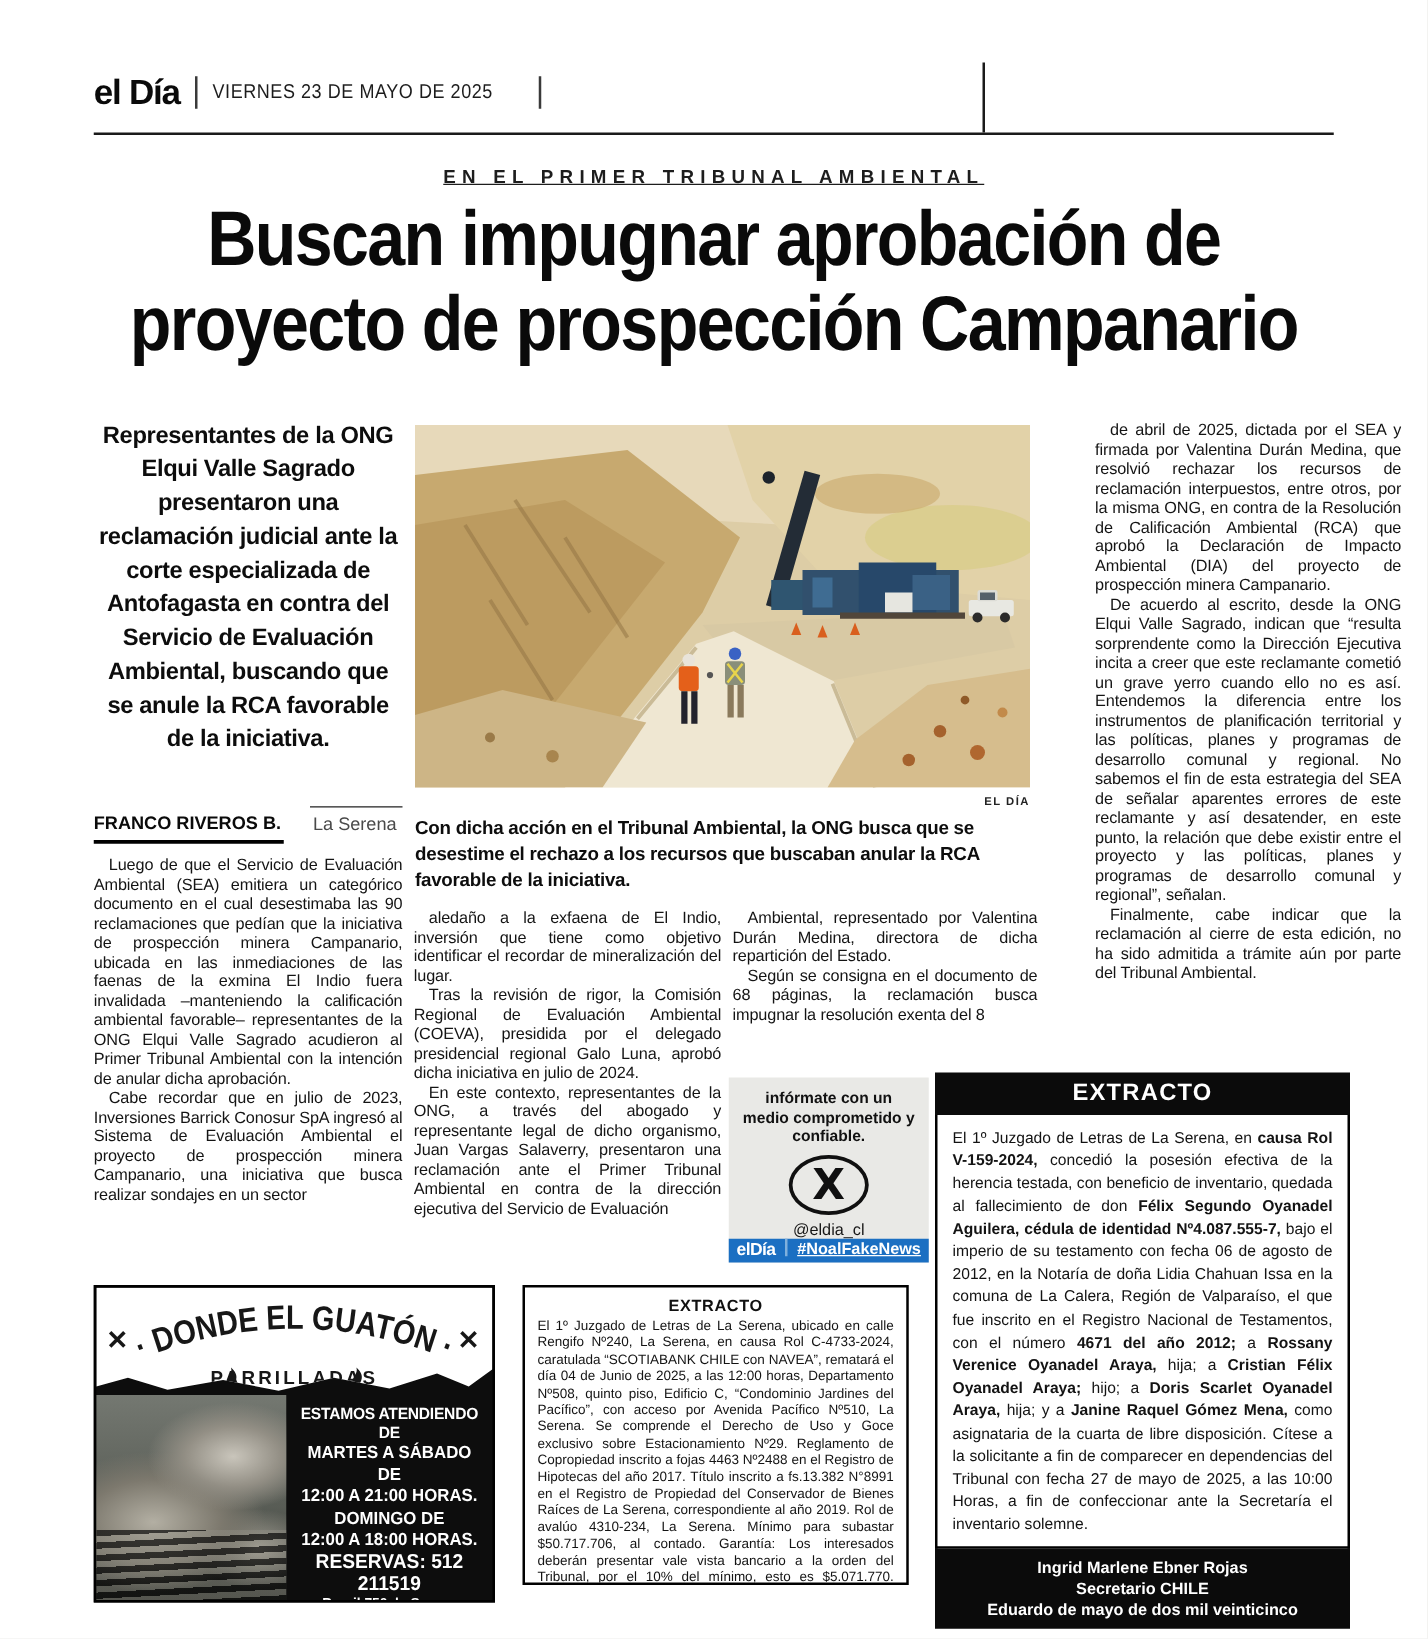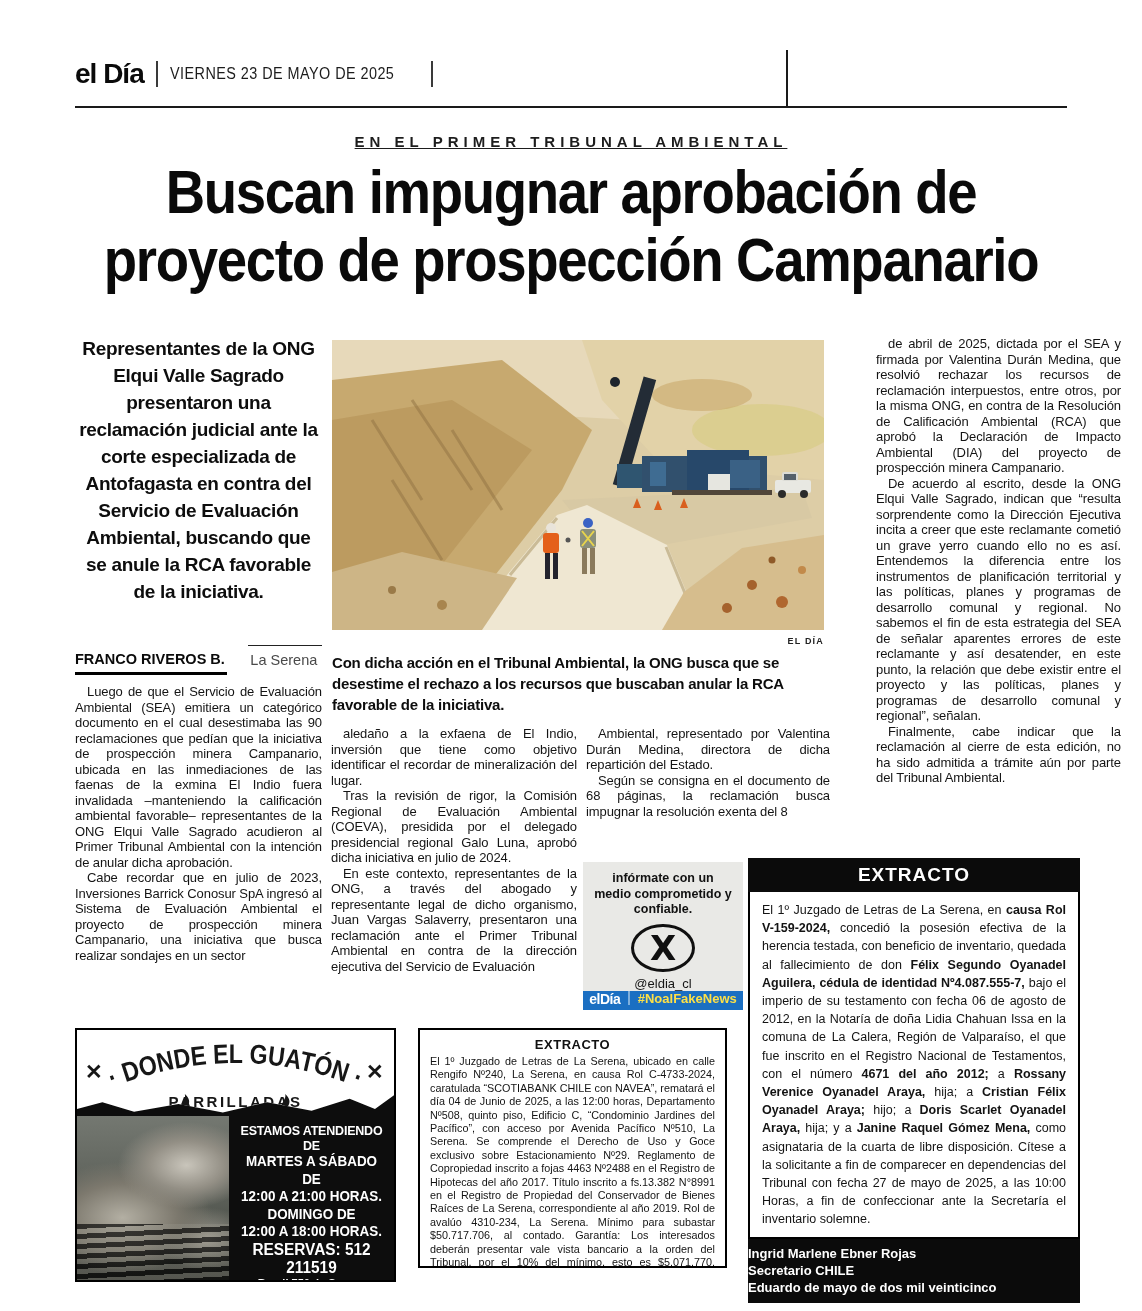--- a/index.html
+++ b/index.html
@@ -54,28 +54,28 @@
   .promo{position:absolute;left:583px;top:862px;width:160px;height:148px;background:#e9e9e6;
     display:flex;flex-direction:column;align-items:center;}
   .promo-text{padding:9px 10px 0;font-size:12.5px;font-weight:700;text-align:center;line-height:1.25;color:#111;}
   .x-circle{margin-top:6px;width:58px;height:58px;border:3.5px solid #101010;border-radius:50%;
     display:flex;align-items:center;justify-content:center;background:#e9e9e6;}
   .x-glyph{font-family:"DejaVu Sans",sans-serif;font-size:34px;font-weight:900;color:#101010;line-height:1;}
   .promo-handle{margin-top:4px;font-size:13px;color:#161616;}
   .promo-bar{margin-top:auto;width:100%;height:26px;background:#1b6fc2;display:flex;justify-content:center;gap:8px;}
   .promo-brand{color:#fff;font-size:14px;font-weight:800;letter-spacing:-.5px;}
   .promo-bar .pbar{width:1.5px;height:14px;background:#7fb0dd;}
-  .promo-hash{color:#fde047;font-size:13px;font-weight:800;}
+  .promo-hash{color:#ffffff;font-size:13px;font-weight:800;text-decoration:underline;}
   
   .extractoR{position:absolute;left:748px;top:858px;width:332px;}
   .extractoR .hd{background:#0b0b0b;color:#fff;text-align:center;font-size:19px;font-weight:800;
     letter-spacing:1px;padding:6px 0;}
   .extractoR .bd{border:2px solid #000;border-top:none;padding:9px 12px 8px;font-size:12.5px;
     line-height:18.2px;text-align:justify;color:#131313;}
-  .extractoR .ft{background:#0b0b0b;color:#fff;font-size:13px;font-weight:800;
+  .extractoR .ft{background:#0b0b0b;color:#fff;text-align:center;font-size:13px;font-weight:800;
     line-height:1.32;padding:6px 0 7px;}
   
   .extractoC{position:absolute;left:418px;top:1028px;width:309px;height:240px;border:2px solid #000;
     box-sizing:border-box;padding:7px 10px;overflow:hidden;}
   .extractoC .hd{text-align:center;font-size:13px;font-weight:800;letter-spacing:.5px;margin-bottom:3px;}
   .extractoC .bd{font-size:10.8px;line-height:13.4px;text-align:justify;color:#131313;}
   
   .ad{position:absolute;left:75px;top:1028px;width:321px;height:254px;border:2.5px solid #000;
     box-sizing:border-box;background:#0d0d0d;overflow:hidden;}
   .ad-top{position:absolute;left:0;top:0;width:100%;height:86px;background:#fff;

